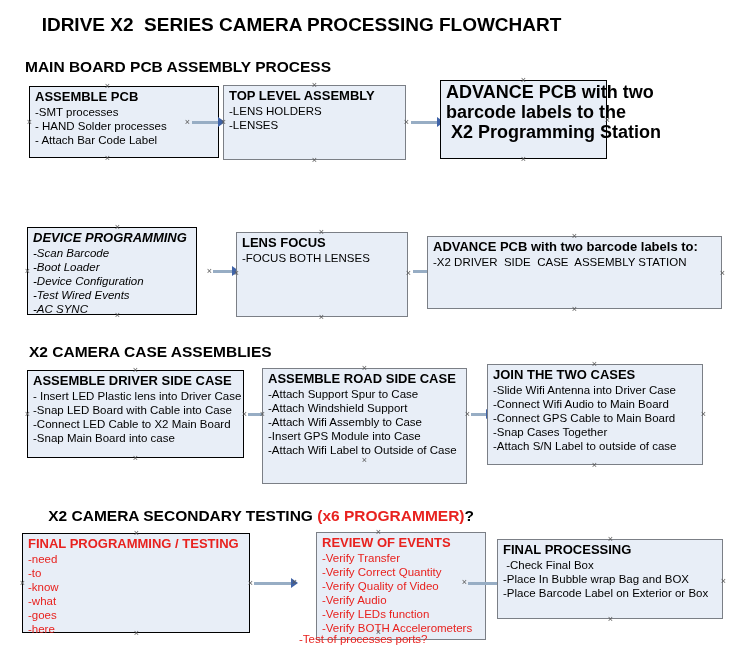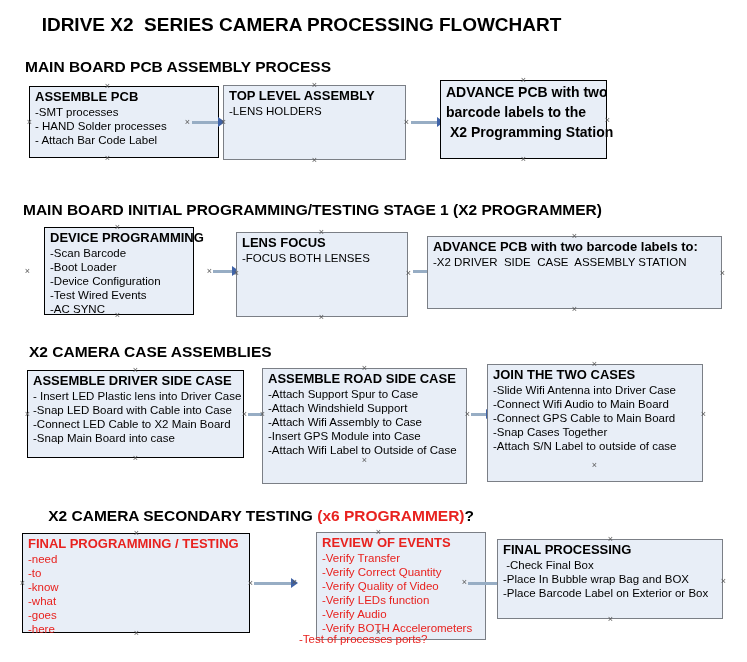--- a/index.html
+++ b/index.html
@@ -45,21 +45,21 @@
   }
   .box .hdr{
     font-size:13px;font-weight:bold;line-height:15px;
     white-space:pre;
     margin-bottom:1px;
   }
   .box .ln{
     font-size:11.5px;line-height:14px;white-space:pre;
   }
   .box.red .hdr,.box.red .ln{color:#e8221f;}
-  .box.bigtext .hdr{font-size:14px;line-height:19px;}
+  .box.bigtext .hdr{font-size:18px;line-height:19px;}
 
   
   .overflow-line{
     position:absolute;
     font-size:11.5px;line-height:14px;white-space:pre;color:#e8221f;
   }
 
   
   .conn{position:absolute;height:3px;background:#97adc4;}
   .arrowhead{
@@ -100,41 +100,41 @@
   <div class="handle" style="left:104px;top:155px;"></div>
   <div class="handle" style="left:26px;top:119px;"></div>
   <div class="handle" style="left:184px;top:119px;"></div>
 
   <div class="conn" style="left:192px;top:121px;width:27px;"></div>
   <div class="arrowhead" style="left:218px;top:117px;"></div>
 
   <div class="box grey" style="left:223px;top:85px;width:183px;height:75px;">
     <div class="hdr">TOP LEVEL ASSEMBLY</div>
     <div class="ln">-LENS HOLDERS</div>
+    <div class="ln">-LENSES</div>
   </div>
   <div class="handle" style="left:311px;top:82px;"></div>
   <div class="handle" style="left:311px;top:157px;"></div>
   <div class="handle" style="left:220px;top:119px;"></div>
   <div class="handle" style="left:403px;top:119px;"></div>
 
   <div class="conn" style="left:411px;top:121px;width:27px;"></div>
   <div class="arrowhead" style="left:437px;top:117px;"></div>
 
   <div class="box bigtext" style="left:440px;top:80px;width:167px;height:79px;">
     <div class="hdr">ADVANCE PCB with two</div>
     <div class="hdr">barcode labels to the</div>
     <div class="hdr"> X2 Programming Station</div>
   </div>
   <div class="handle" style="left:520px;top:77px;"></div>
   <div class="handle" style="left:520px;top:156px;"></div>
   <div class="handle" style="left:604px;top:117px;"></div>
 
-  <div class="section-head" style="left:23px;top:201px;">MAIN BOARD INITIAL PROGRAMMING/TESTING STAGE 1 (X2 PROGRAMMER)</div>
-
-  <div class="box" style="left:44px;top:227px;width:150px;height:88px;">
+
+  <div class="box" style="left:27px;top:227px;width:170px;height:88px;font-style:italic;">
     <div class="hdr">DEVICE PROGRAMMING</div>
     <div class="ln">-Scan Barcode</div>
     <div class="ln">-Boot Loader</div>
     <div class="ln">-Device Configuration</div>
     <div class="ln">-Test Wired Events</div>
     <div class="ln">-AC SYNC</div>
   </div>
   <div class="handle" style="left:114px;top:224px;"></div>
   <div class="handle" style="left:114px;top:312px;"></div>
   <div class="handle" style="left:24px;top:268px;"></div>
@@ -189,21 +189,21 @@
     <div class="ln">-Attach Wifi Label to Outside of Case</div>
   </div>
   <div class="handle" style="left:361px;top:365px;"></div>
   <div class="handle" style="left:361px;top:457px;"></div>
   <div class="handle" style="left:259px;top:411px;"></div>
   <div class="handle" style="left:464px;top:411px;"></div>
 
   <div class="conn" style="left:471px;top:413px;width:16px;"></div>
   <div class="arrowhead" style="left:486px;top:409px;"></div>
 
-  <div class="box grey" style="left:487px;top:364px;width:216px;height:118px;">
+  <div class="box grey" style="left:487px;top:364px;width:216px;height:101px;">
     <div class="hdr">JOIN THE TWO CASES</div>
     <div class="ln">-Slide Wifi Antenna into Driver Case</div>
     <div class="ln">-Connect Wifi Audio to Main Board</div>
     <div class="ln">-Connect GPS Cable to Main Board</div>
     <div class="ln">-Snap Cases Together</div>
     <div class="ln">-Attach S/N Label to outside of case</div>
   </div>
   <div class="handle" style="left:591px;top:361px;"></div>
   <div class="handle" style="left:591px;top:462px;"></div>
   <div class="handle" style="left:700px;top:411px;"></div>
@@ -227,22 +227,22 @@
   <div class="handle" style="left:247px;top:580px;"></div>
 
   <div class="conn" style="left:254px;top:582px;width:38px;"></div>
   <div class="arrowhead" style="left:291px;top:578px;"></div>
 
   <div class="box red grey" style="left:294px;top:532px;width:170px;height:108px;margin-left:22px;">
     <div class="hdr">REVIEW OF EVENTS</div>
     <div class="ln">-Verify Transfer</div>
     <div class="ln">-Verify Correct Quantity</div>
     <div class="ln">-Verify Quality of Video</div>
+    <div class="ln">-Verify Audio</div>
     <div class="ln">-Verify LEDs function</div>
-    <div class="ln">-Verify Audio</div>
     <div class="ln">-Verify BOTH Accelerometers</div>
   </div>
   <div class="overflow-line" style="left:299px;top:632px;">-Test of processes ports?</div>
   <div class="handle" style="left:375px;top:529px;"></div>
   <div class="handle" style="left:375px;top:629px;"></div>
   <div class="handle" style="left:291px;top:579px;"></div>
   <div class="handle" style="left:461px;top:579px;"></div>
 
   <div class="conn" style="left:468px;top:582px;width:33px;"></div>
   <div class="arrowhead" style="left:500px;top:578px;"></div>

